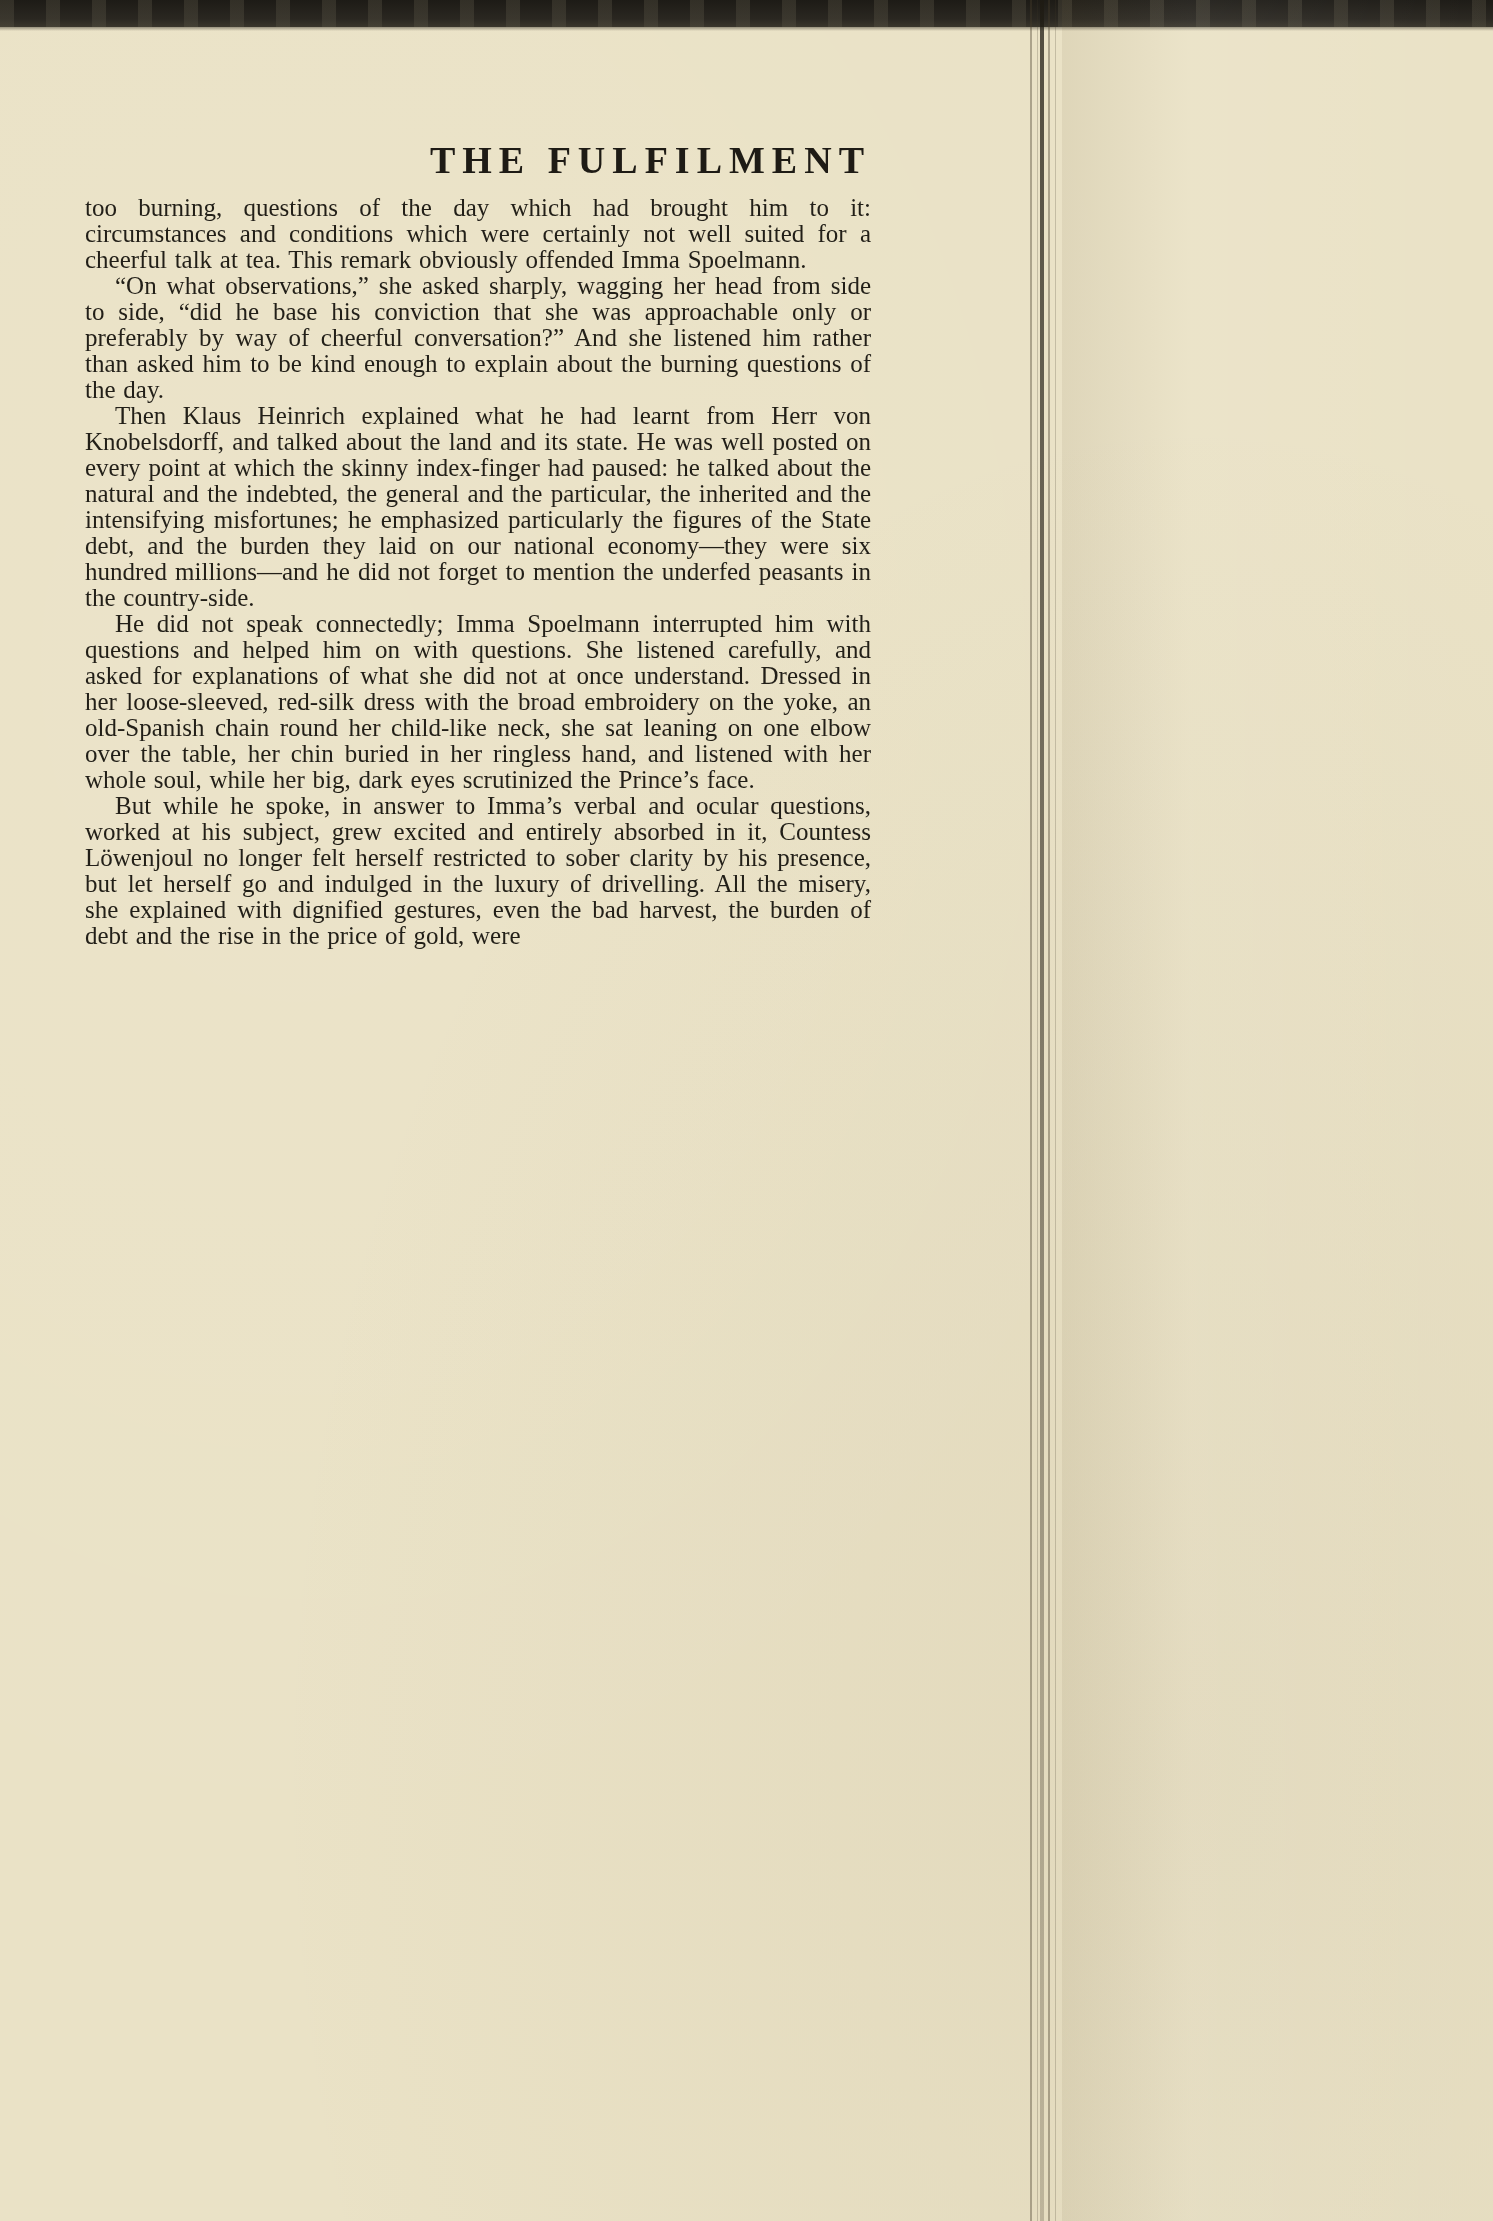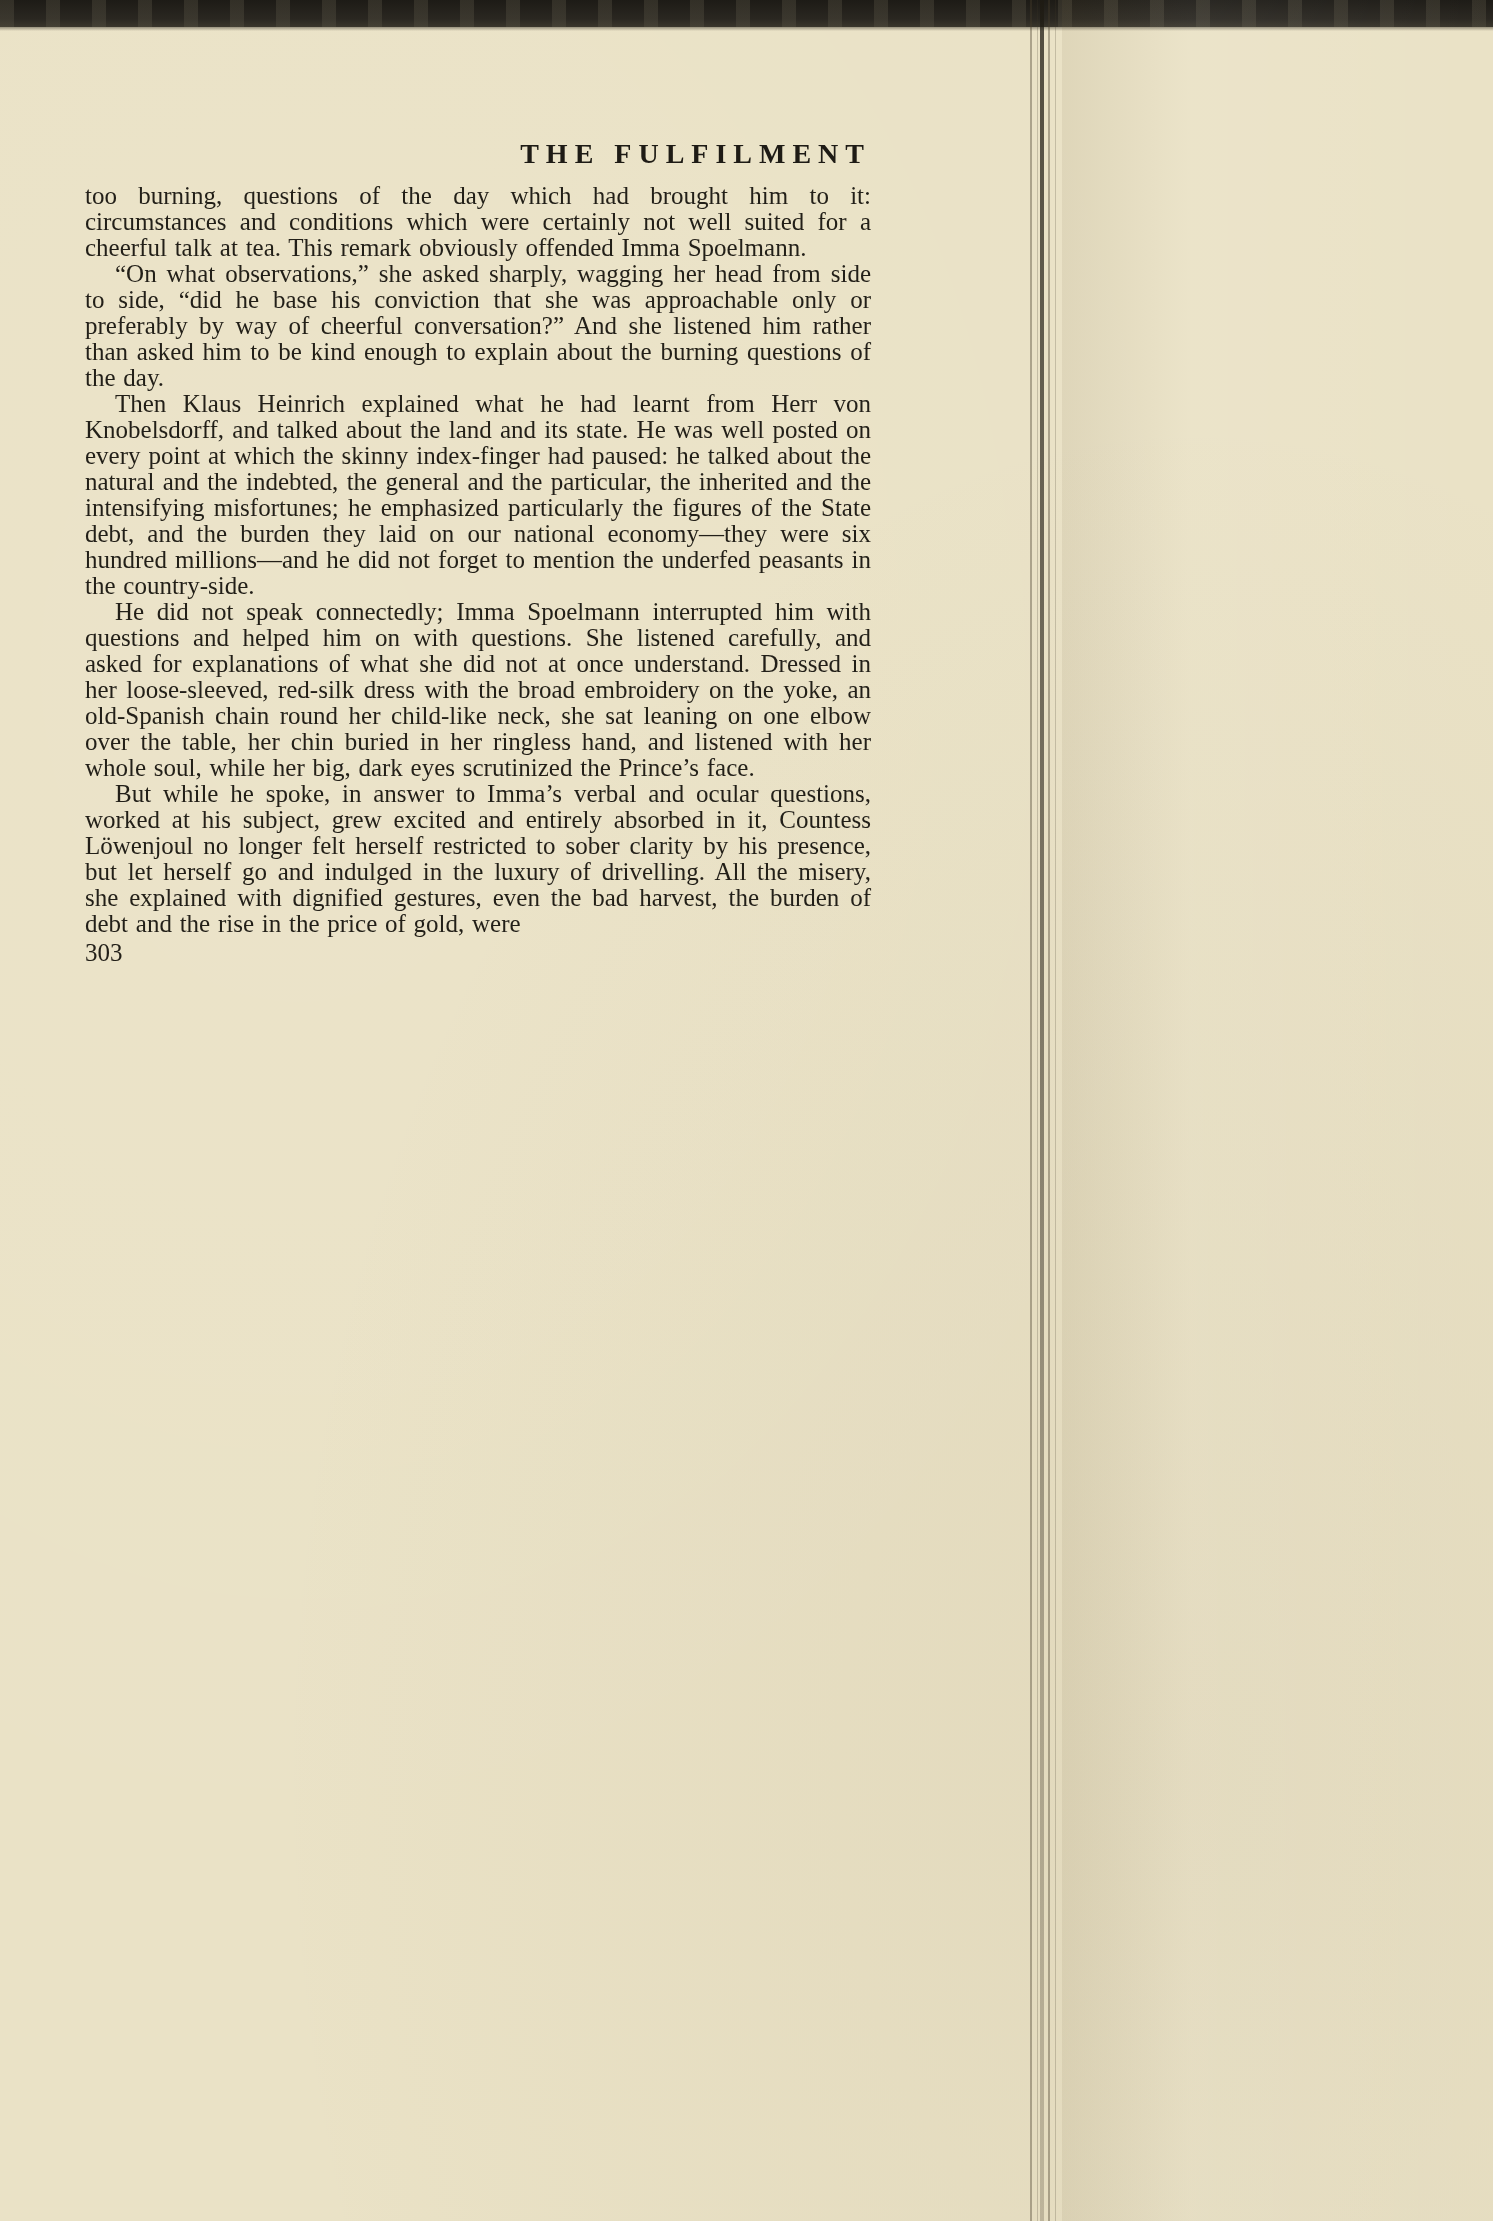--- a/index.html
+++ b/index.html
@@ -53,21 +53,21 @@
   .outer-margin{
     position:absolute;top:0;bottom:0;left:1062px;right:0;
     background:linear-gradient(90deg, rgba(120,105,70,0.10), rgba(255,255,255,0.06) 30%, rgba(255,255,255,0.0));
   }
   .content{
     position:absolute;
     left:85px;top:138px;width:786px;
   }
   .running-head{
     font-weight:bold;
-    font-size:28px;
+    font-size:38px;
     letter-spacing:7px;
     text-align:right;
     margin-bottom:13px;
     color:#1e1b15;
   }
   .body-text p{
     font-size:25px;
     line-height:26px;
     text-align:justify;
     word-spacing:1.5px;
@@ -92,14 +92,13 @@
   <div class="running-head">THE FULFILMENT</div>
 
   <div class="body-text">
     <p>too burning, questions of the day which had brought him to it: circumstances and conditions which were certainly not well suited for a cheerful talk at tea.  This remark obviously offended Imma Spoelmann.</p>
     <p class="indent">“On what observations,” she asked sharply, wagging her head from side to side, “did he base his conviction that she was approachable only or preferably by way of cheerful conversation?”  And she listened him rather than asked him to be kind enough to explain about the burning questions of the day.</p>
     <p class="indent">Then Klaus Heinrich explained what he had learnt from Herr von Knobelsdorff, and talked about the land and its state.  He was well posted on every point at which the skinny index-finger had paused: he talked about the natural and the indebted, the general and the particular, the inherited and the intensifying misfortunes; he emphasized particularly the figures of the State debt, and the burden they laid on our national economy—they were six hundred millions—and he did not forget to mention the underfed peasants in the country-side.</p>
     <p class="indent">He did not speak connectedly; Imma Spoelmann interrupted him with questions and helped him on with questions. She listened carefully, and asked for explanations of what she did not at once understand.  Dressed in her loose-sleeved, red-silk dress with the broad embroidery on the yoke, an old-Spanish chain round her child-like neck, she sat leaning on one elbow over the table, her chin buried in her ringless hand, and listened with her whole soul, while her big, dark eyes scrutinized the Prince’s face.</p>
     <p class="indent">But while he spoke, in answer to Imma’s verbal and ocular questions, worked at his subject, grew excited and entirely absorbed in it, Countess Löwenjoul no longer felt herself restricted to sober clarity by his presence, but let herself go and indulged in the luxury of drivelling.  All the misery, she explained with dignified gestures, even the bad harvest, the burden of debt and the rise in the price of gold, were</p>
   </div>
 
-  <div class="page-number">303</div>
 </div>
 
 </body></html>

